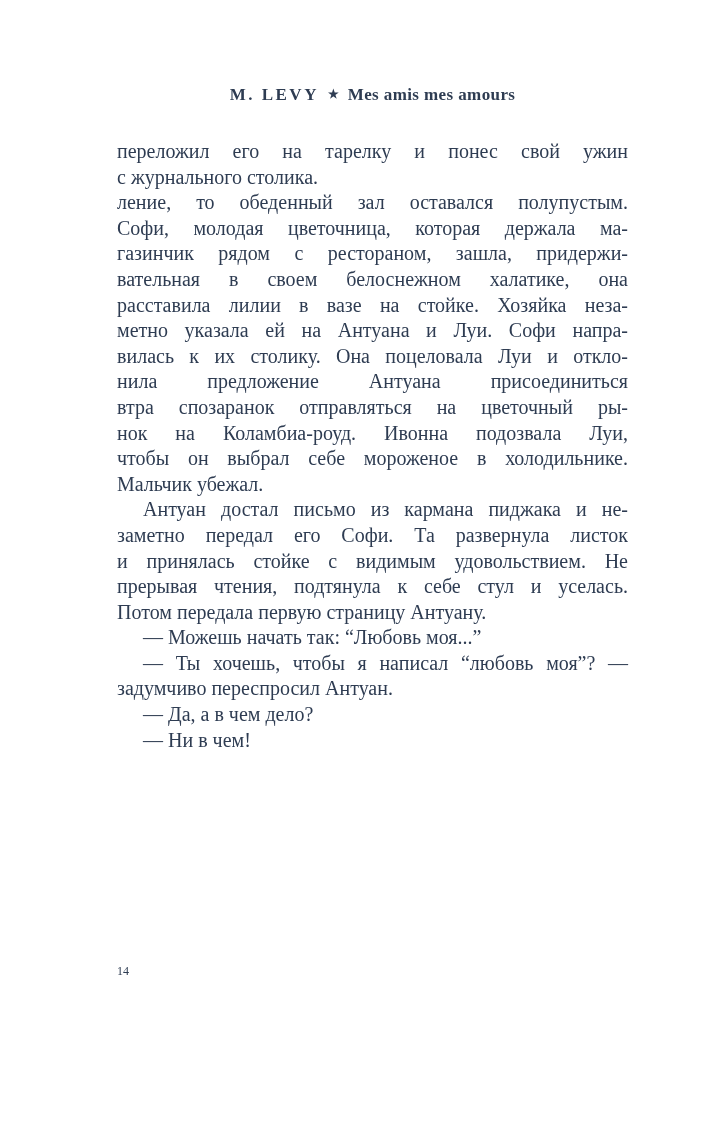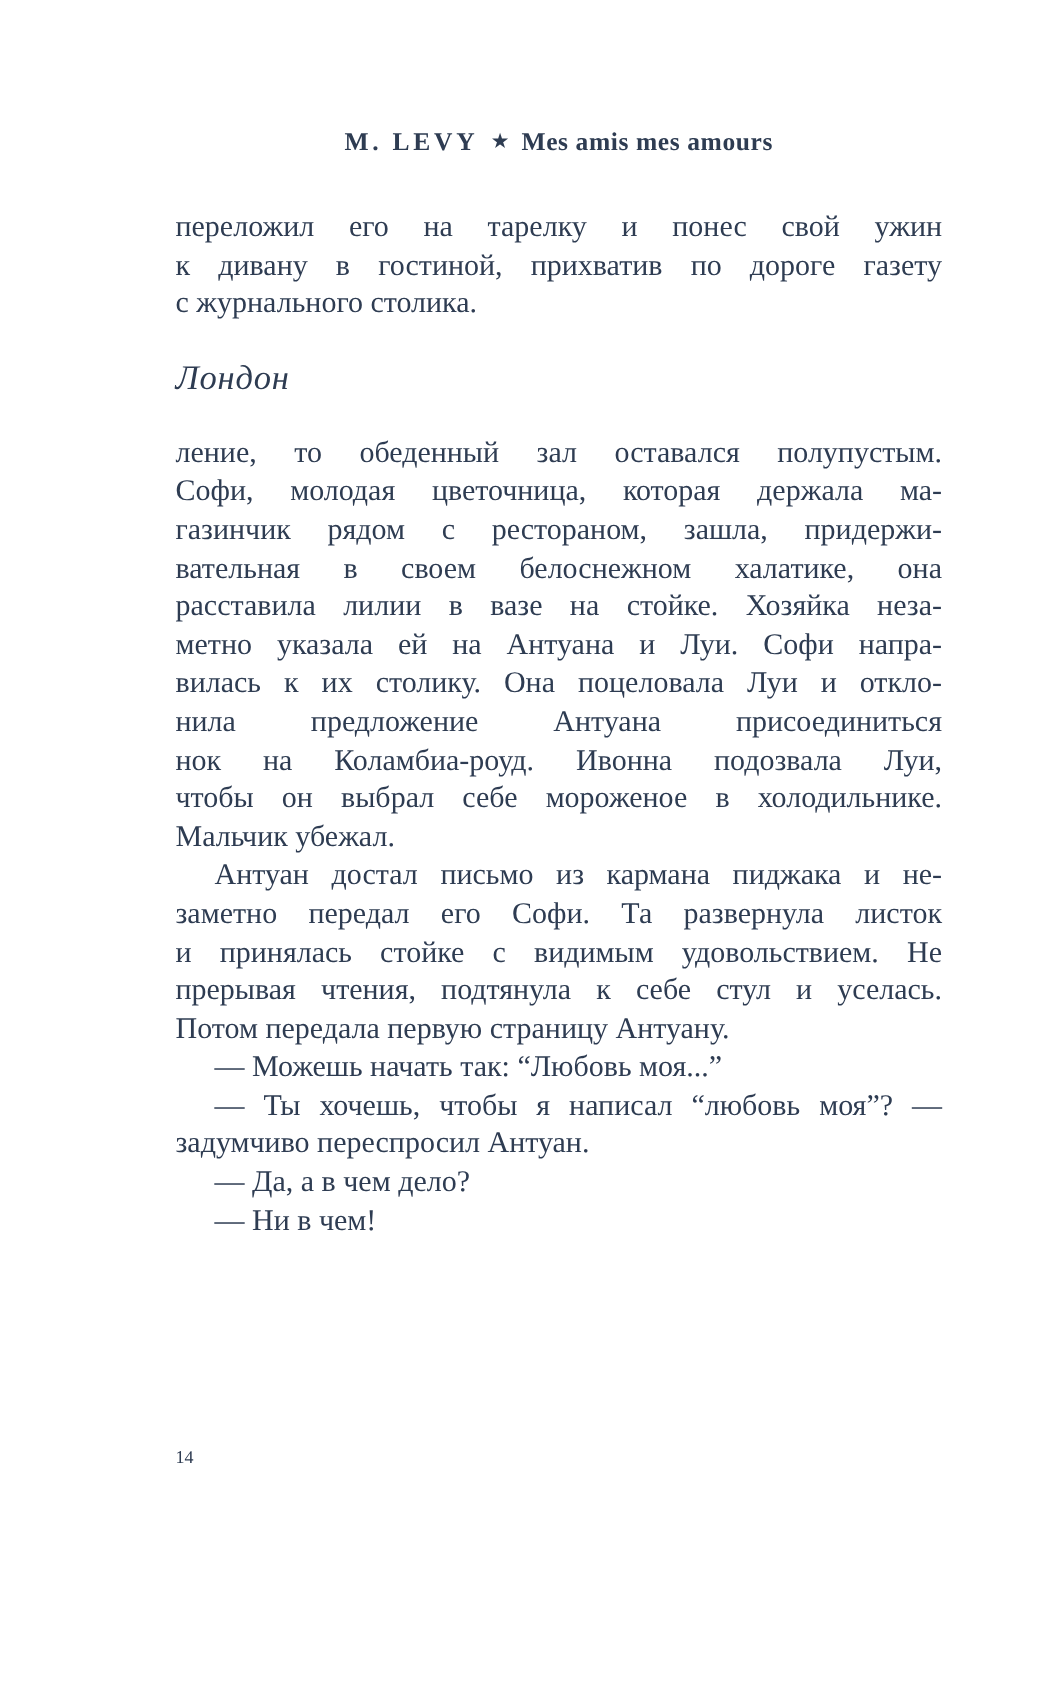--- a/index.html
+++ b/index.html
@@ -71,35 +71,34 @@
 <div class="page">
 
   <div class="running-header">
     <span class="author">M. LEVY</span><span class="star">★</span><span class="title">Mes amis mes amours</span>
   </div>
 
   <div class="body-text">
 
     <div>
       <div class="ln">переложил его на тарелку и понес свой ужин</div>
-      <div class="ln">к дивану в гостиной, прихватив по дороге газету</div>
       <div class="ln ln-end">с журнального столика.</div>
     </div>
 
-    <div class="section-heading">Лондон</div>
 
     <div>
       <div class="ln">ление, то обеденный зал оставался полупустым.</div>
       <div class="ln">Софи, молодая цветочница, которая держала ма-</div>
       <div class="ln">газинчик рядом с рестораном, зашла, придержи-</div>
       <div class="ln">вательная в своем белоснежном халатике, она</div>
       <div class="ln">расставила лилии в вазе на стойке. Хозяйка неза-</div>
       <div class="ln">метно указала ей на Антуана и Луи. Софи напра-</div>
       <div class="ln">вилась к их столику. Она поцеловала Луи и откло-</div>
       <div class="ln">нила предложение Антуана присоединиться</div>
+      <div class="ln">втра спозаранок отправляться на цветочный ры-</div>
       <div class="ln">нок на Коламбиа-роуд. Ивонна подозвала Луи,</div>
       <div class="ln">чтобы он выбрал себе мороженое в холодильнике.</div>
       <div class="ln ln-end">Мальчик убежал.</div>
     </div>
 
     <div>
       <div class="ln ind">Антуан достал письмо из кармана пиджака и не-</div>
       <div class="ln">заметно передал его Софи. Та развернула листок</div>
       <div class="ln">и принялась стойке с видимым удовольствием. Не</div>
       <div class="ln">прерывая чтения, подтянула к себе стул и уселась.</div>

